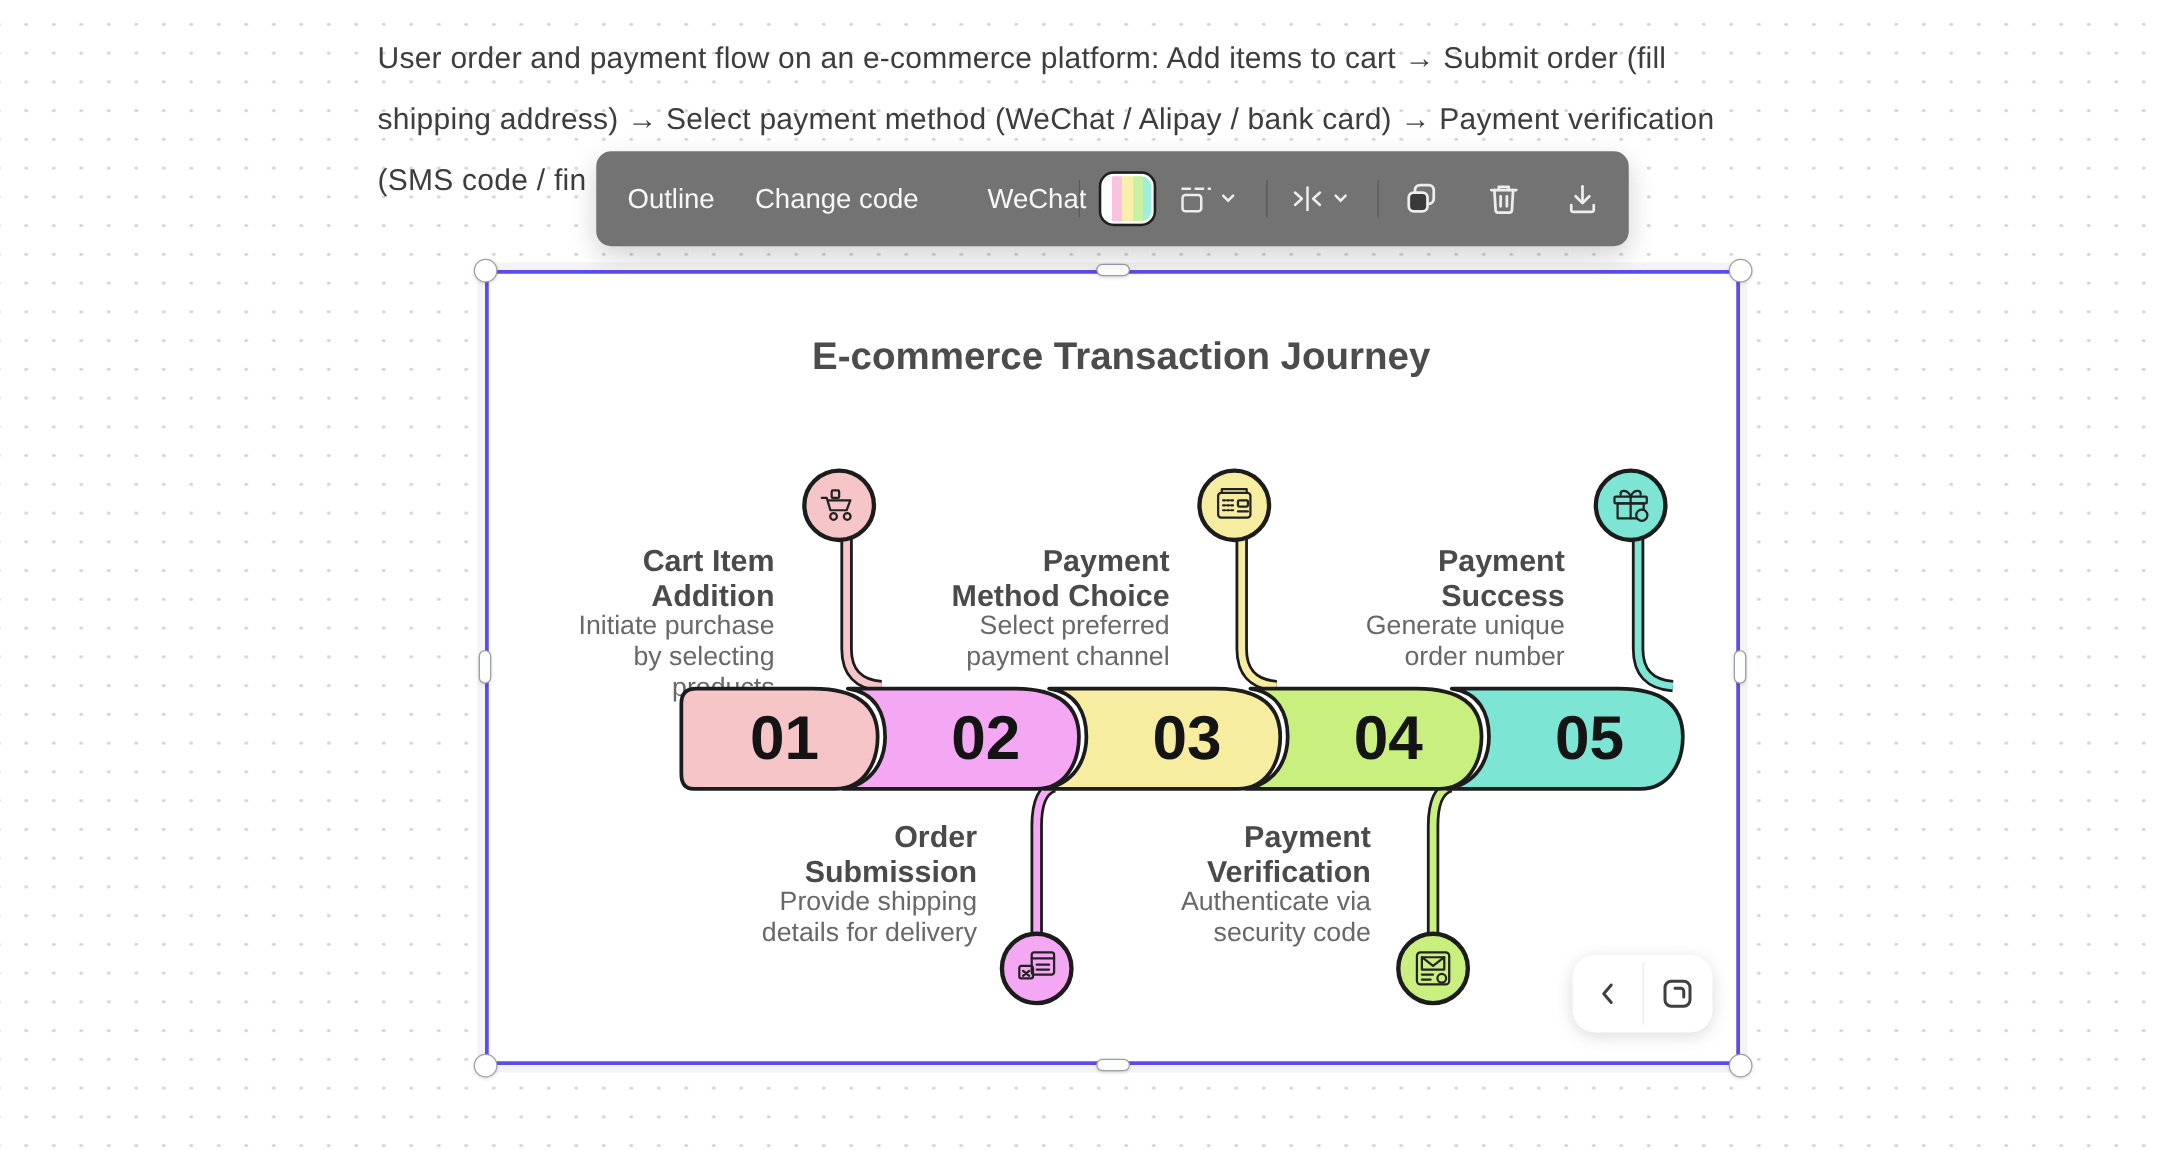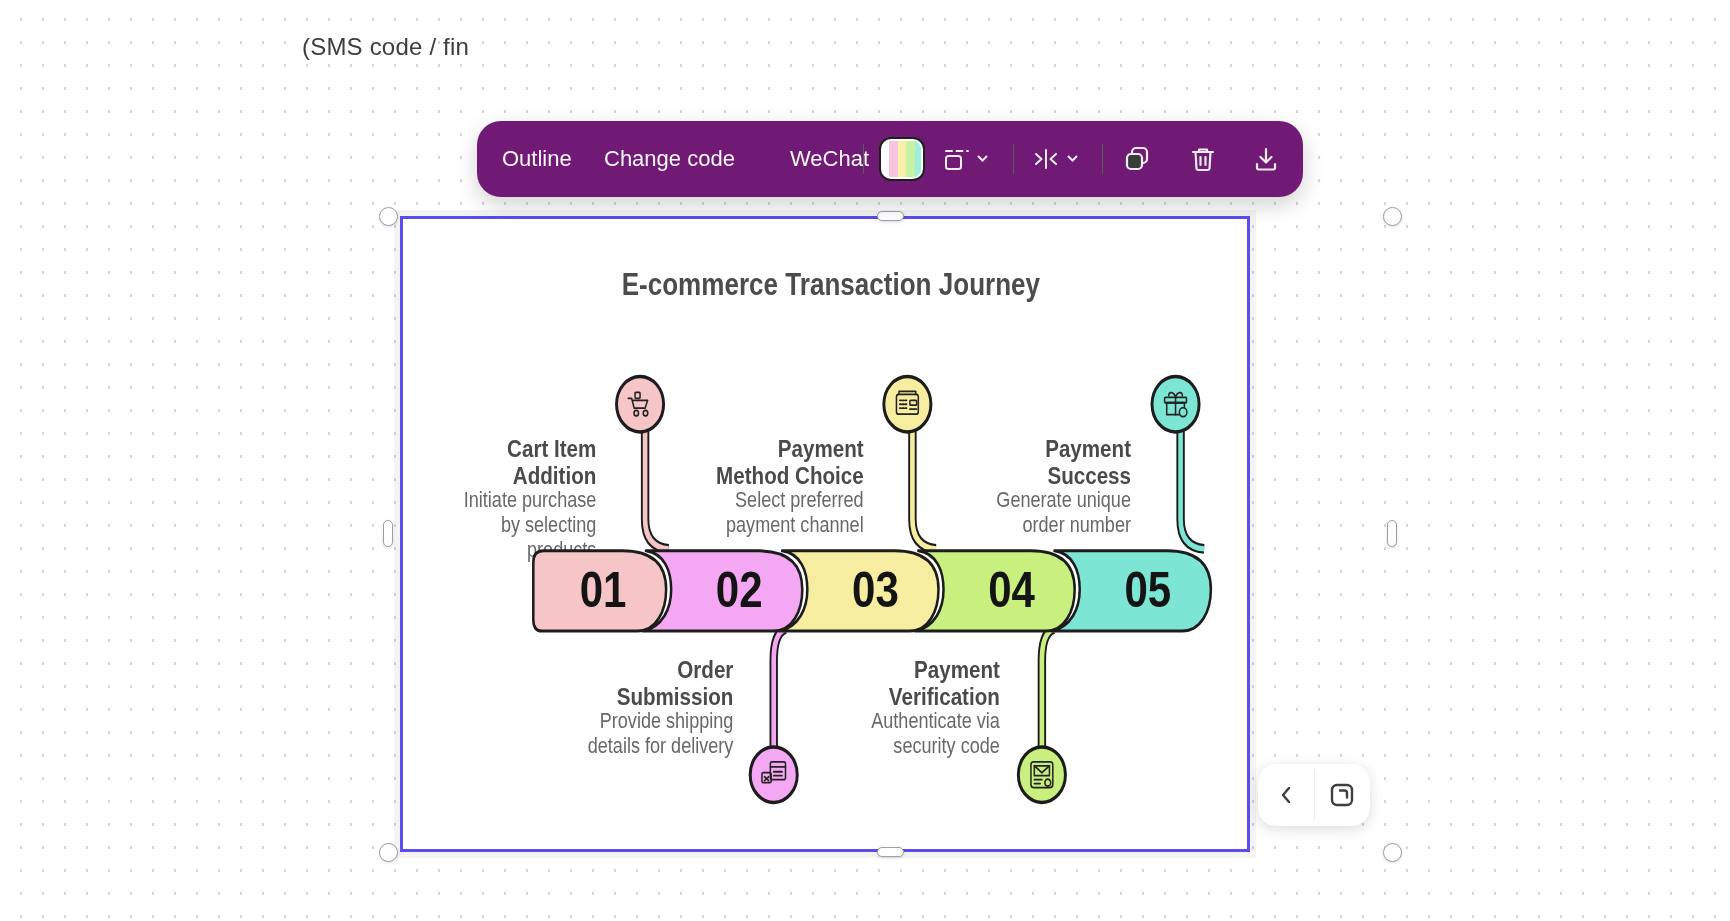--- a/index.html
+++ b/index.html
@@ -12,36 +12,36 @@
   }
   
   .doc-text{
     position:absolute;left:302px;top:22px;width:1150px;
     font-size:24px;line-height:49px;color:#3d3d3d;letter-spacing:.2px;
   }
   .doc-text div{white-space:nowrap;}
   
   .toolbar{
     position:absolute;left:477px;top:121px;width:826px;height:76px;
-    background:#701a75;border-radius:24px;z-index:30;
+    background:#737373;border-radius:12px;z-index:30;
     box-shadow:0 8px 22px rgba(0,0,0,.18);
   }
   .toolbar .tb{position:absolute;top:50%;transform:translateY(-50%);}
   .tb-text{color:#f7f7f7;font-size:22px;cursor:pointer;background:none;border:none;font-family:inherit;padding:0;}
   .tb-sep{width:1px;height:30px;background:#5b5b5b;}
   .tb-iconbtn{display:flex;align-items:center;gap:6px;cursor:pointer;}
   .swatch{
     width:42px;height:40px;border-radius:12px;border:2px solid #1f1f1f;cursor:pointer;
     background:linear-gradient(90deg,#ffffff 0 20%,#f7c3df 20% 40%,#f7f0aa 40% 60%,#c8f1a3 60% 80%,#9eeedb 80% 100%);
     box-shadow:inset 0 0 0 2px #fff;
   }
   svg.tbicon{display:block;}
   
   .frame{
-    position:absolute;left:400px;top:216px;width:850px;height:636px;box-sizing:border-box;
+    position:absolute;left:388px;top:216px;width:1004px;height:636px;box-sizing:border-box;
     background:#ffffff;border:3px solid #5b4ced;z-index:10;
     box-shadow:0 0 0 6px rgba(100,100,130,.07);
   }
   .frame svg{display:block;width:100%;height:100%;font-family:"Liberation Sans", sans-serif;}
   
   .handle{position:absolute;background:#fff;border:1.5px solid #9aa0a6;box-sizing:border-box;z-index:20;box-shadow:0 1px 3px rgba(0,0,0,.15);}
   .h-circle{width:19px;height:19px;border-radius:50%;}
   .h-pill-h{width:27px;height:10px;border-radius:6px;}
   .h-pill-v{width:10px;height:27px;border-radius:6px;}
   
@@ -50,20 +50,22 @@
     border-radius:18px;z-index:25;display:flex;align-items:stretch;
     box-shadow:0 3px 14px rgba(0,0,0,.14);
   }
   .float-pill .half{flex:1;display:flex;align-items:center;justify-content:center;cursor:pointer;}
   .float-pill .divider{width:1px;background:#ececec;margin:6px 0;}
 </style>
 </head>
 <body>
 
 <div class="doc-text">
+  <div>User order and payment flow on an e-commerce platform: Add items to cart → Submit order (fill</div>
+  <div>shipping address) → Select payment method (WeChat / Alipay / bank card) → Payment verification</div>
   <div>(SMS code / fin</div>
 </div>
 
 <div class="frame">
   <svg viewBox="0 0 1004 636" preserveAspectRatio="none">
 
     <text x="509" y="77" text-anchor="middle" font-size="31" font-weight="bold" fill="#4c4c4c">E-commerce Transaction Journey</text>
 
     <g text-anchor="end">
       <text x="230" y="240" font-size="24.5" font-weight="bold" fill="#4a4a4a">Cart Item</text>

